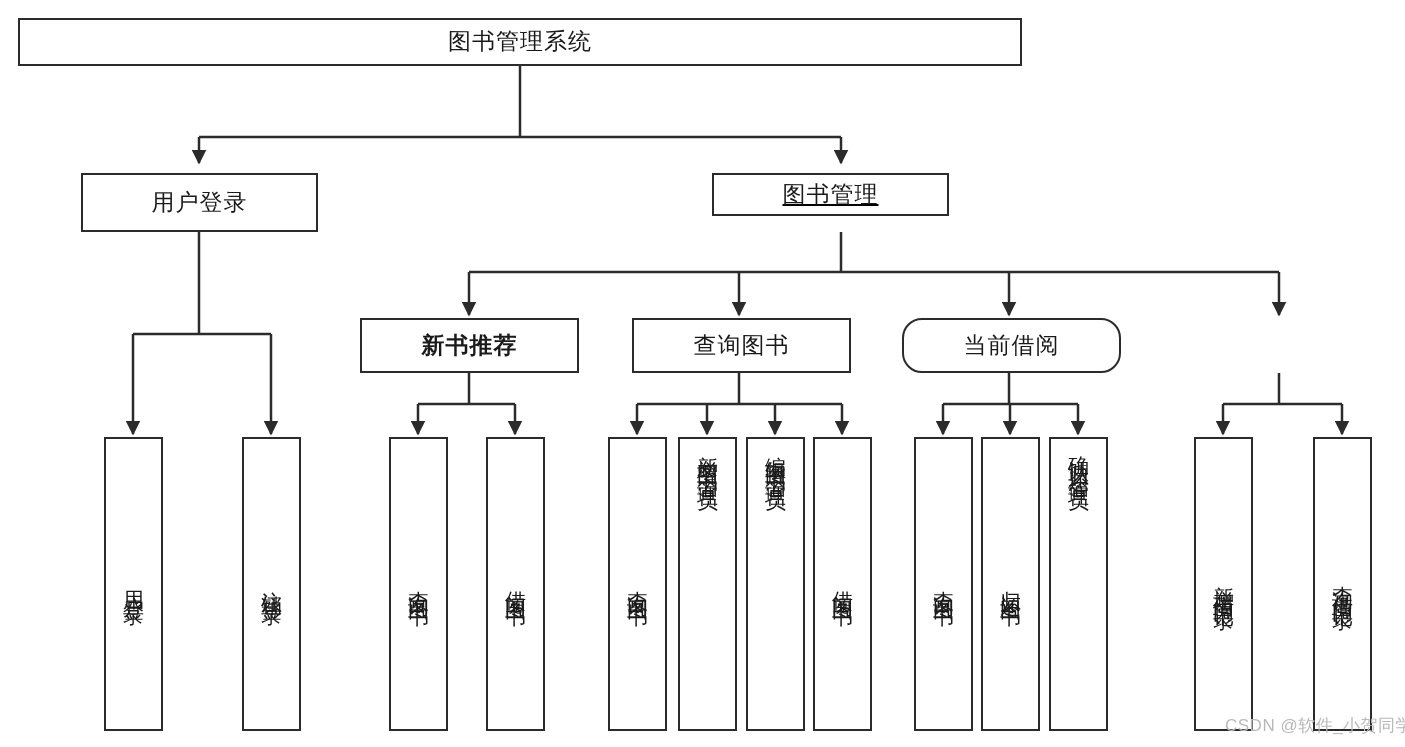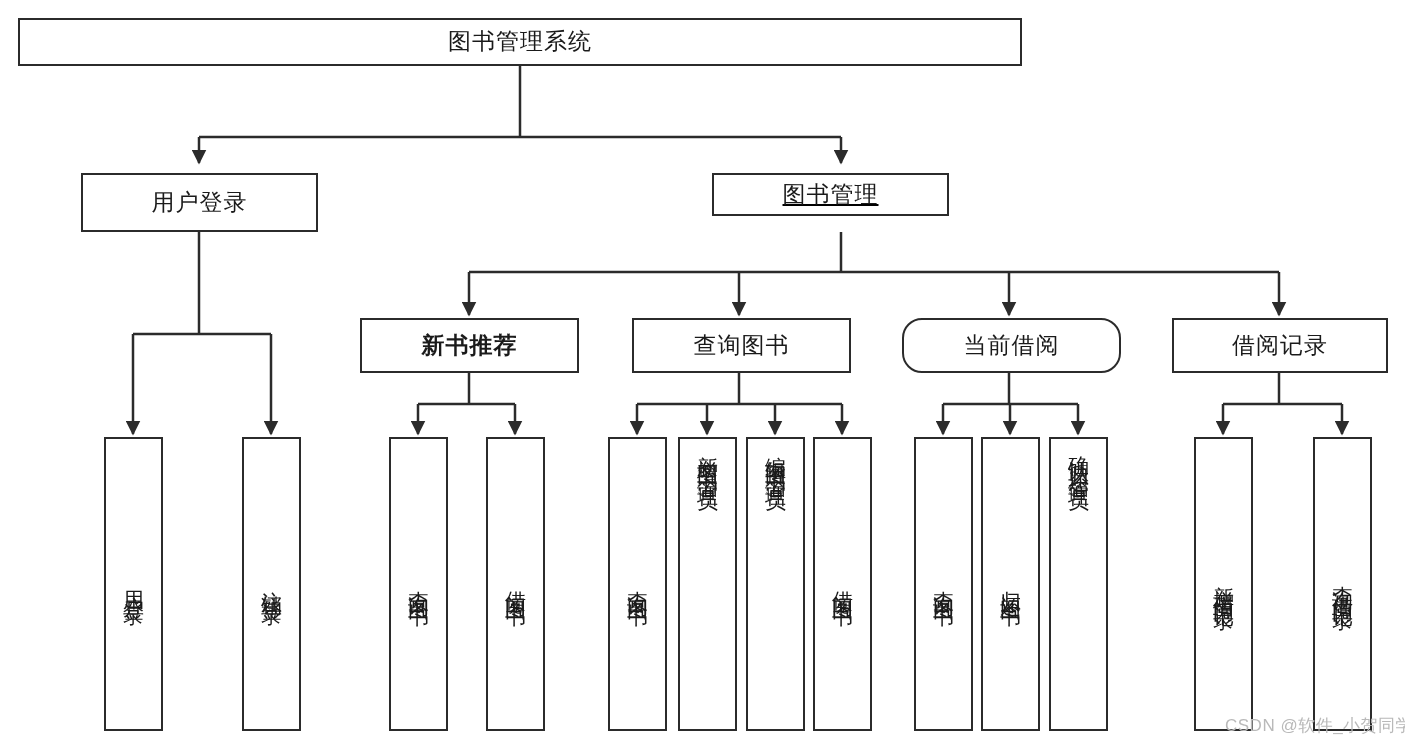--- a/index.html
+++ b/index.html
@@ -154,23 +154,20 @@
   </div>
 
   <div class="node-box" style="left:632px; top:318px; width:219px; height:55px;">
     <span class="node-label-h">查询图书</span>
   </div>
 
   <div class="node-box" style="left:902px; top:318px; width:219px; height:55px;border-radius:20px;">
     <span class="node-label-h">当前借阅</span>
   </div>
 
-  <div class="node-box" style="left:1172px; top:318px; width:216px; height:55px;">
-    <span class="node-label-h">借阅记录</span>
-  </div>
 
   <div class="node-box leaf-box center-v" style="left:104px; top:437px; width:59px; height:294px;">
     <span class="node-label-v">用户登录</span>
   </div>
 
   <div class="node-box leaf-box center-v" style="left:242px; top:437px; width:59px; height:294px;">
     <span class="node-label-v">注销登录</span>
   </div>
 
   <div class="node-box leaf-box center-v" style="left:389px; top:437px; width:59px; height:294px;">

